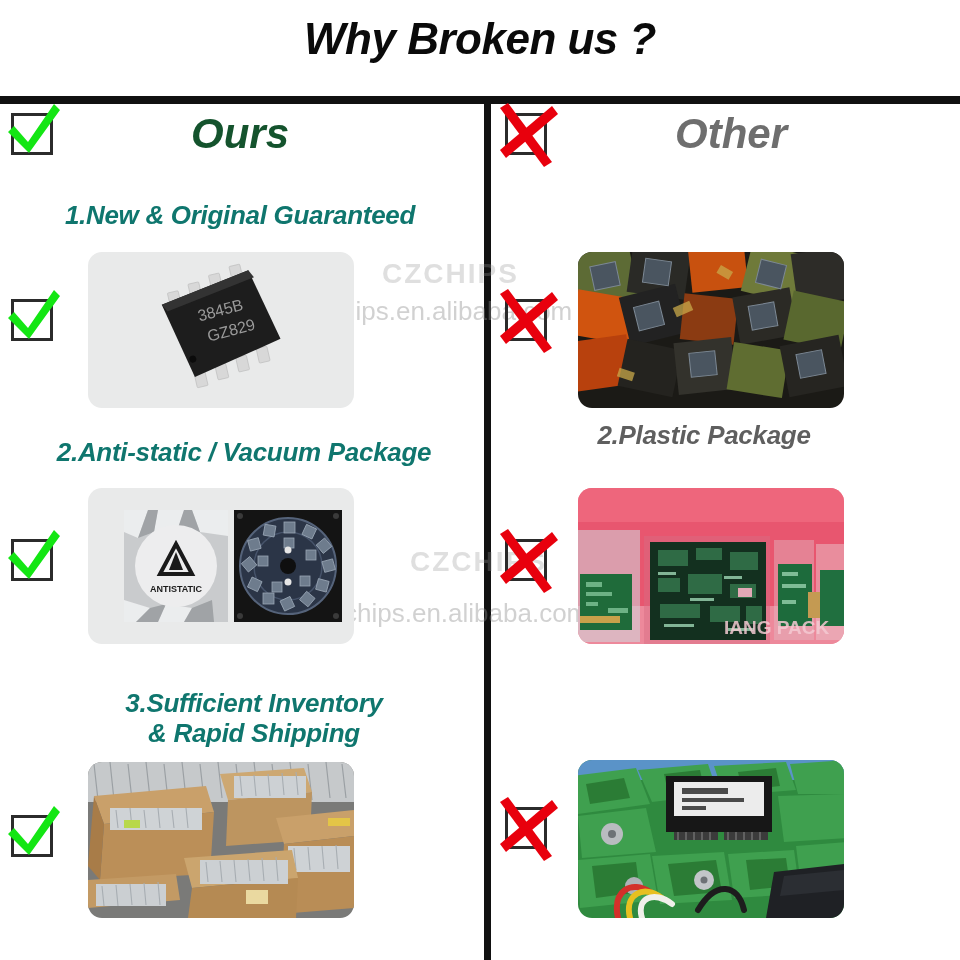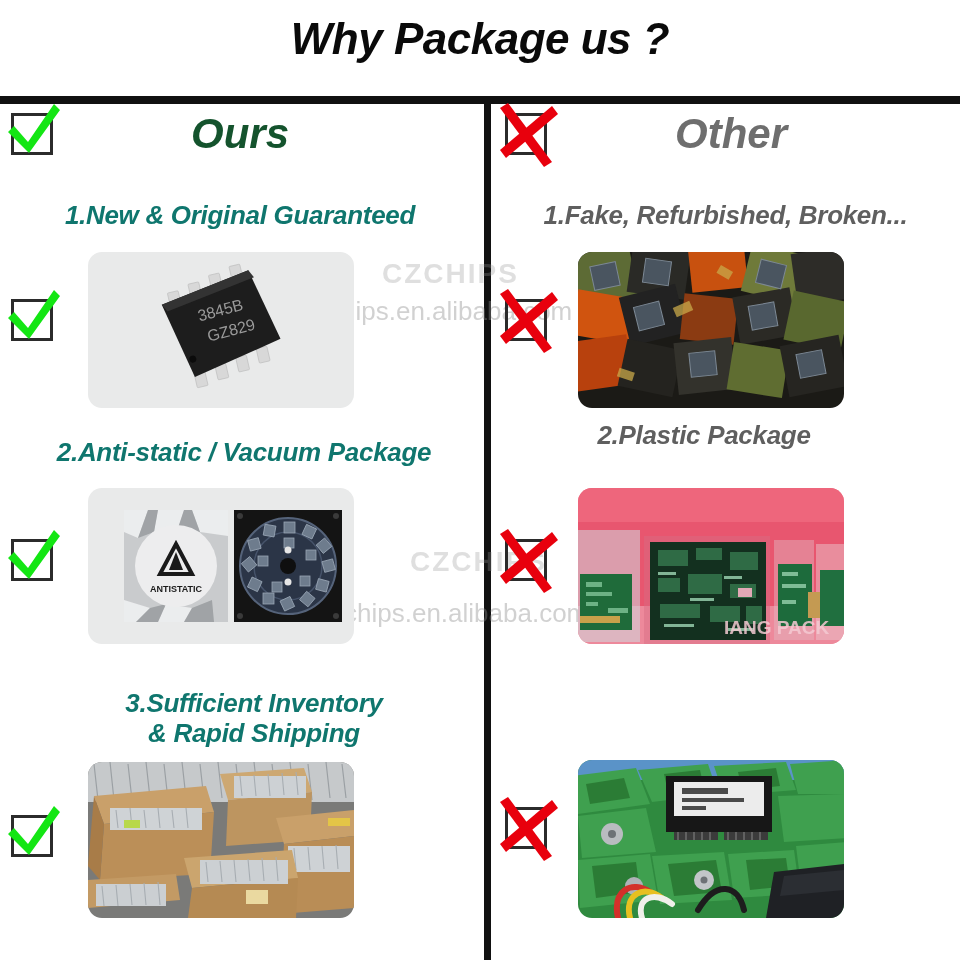--- a/index.html
+++ b/index.html
@@ -67,21 +67,21 @@
   .wm-url{
     font-size:26px;color:rgba(140,140,140,.40);
     letter-spacing:0px;white-space:nowrap;
   }
 </style>
 </head>
 <body>
 
 <div class="page">
 
-  <div class="title">Why Package us ?</div>
+  <div class="title">Why Broken us ?</div>
   <div class="hrule"></div>
   <div class="vrule"></div>
 
   <div class="wm" style="left:382px;top:258px;">
     <div class="wm-word">CZCHIPS</div>
   </div>
   <div class="wm" style="left:302px;top:296px;">
     <div class="wm-url">czchips.en.alibaba.com</div>
   </div>
   <div class="wm" style="left:410px;top:546px;">
@@ -107,21 +107,20 @@
   </div>
   <div class="mark" style="left:498px;top:106px;">
     <div class="box"></div>
     <svg viewBox="0 0 56 56" aria-hidden="true">
       <path d="M2 2 L10 -3 L54 56 L46 61 Z" fill="#e8000d"></path>
       <path d="M54 0 L60 8 L8 52 L2 44 Z" fill="#e8000d"></path>
     </svg>
   </div>
 
   <div class="rowtext dark" style="left:0;top:200px;width:480px;">1.New &amp; Original Guaranteed</div>
-  <div class="rowtext grey" style="left:491px;top:200px;width:469px;">1.Fake, Refurbished, Broken...</div>
 
   <div class="mark" style="left:4px;top:292px;">
     <div class="box"></div>
     <svg viewBox="0 0 56 56" aria-hidden="true">
       <path d="M4 26 L10 20 L24 36 L50 -2 L56 4 L25 47 Z" fill="#14e614"></path>
     </svg>
   </div>
   <div class="mark" style="left:498px;top:292px;">
     <div class="box"></div>
     <svg viewBox="0 0 56 56" aria-hidden="true">

